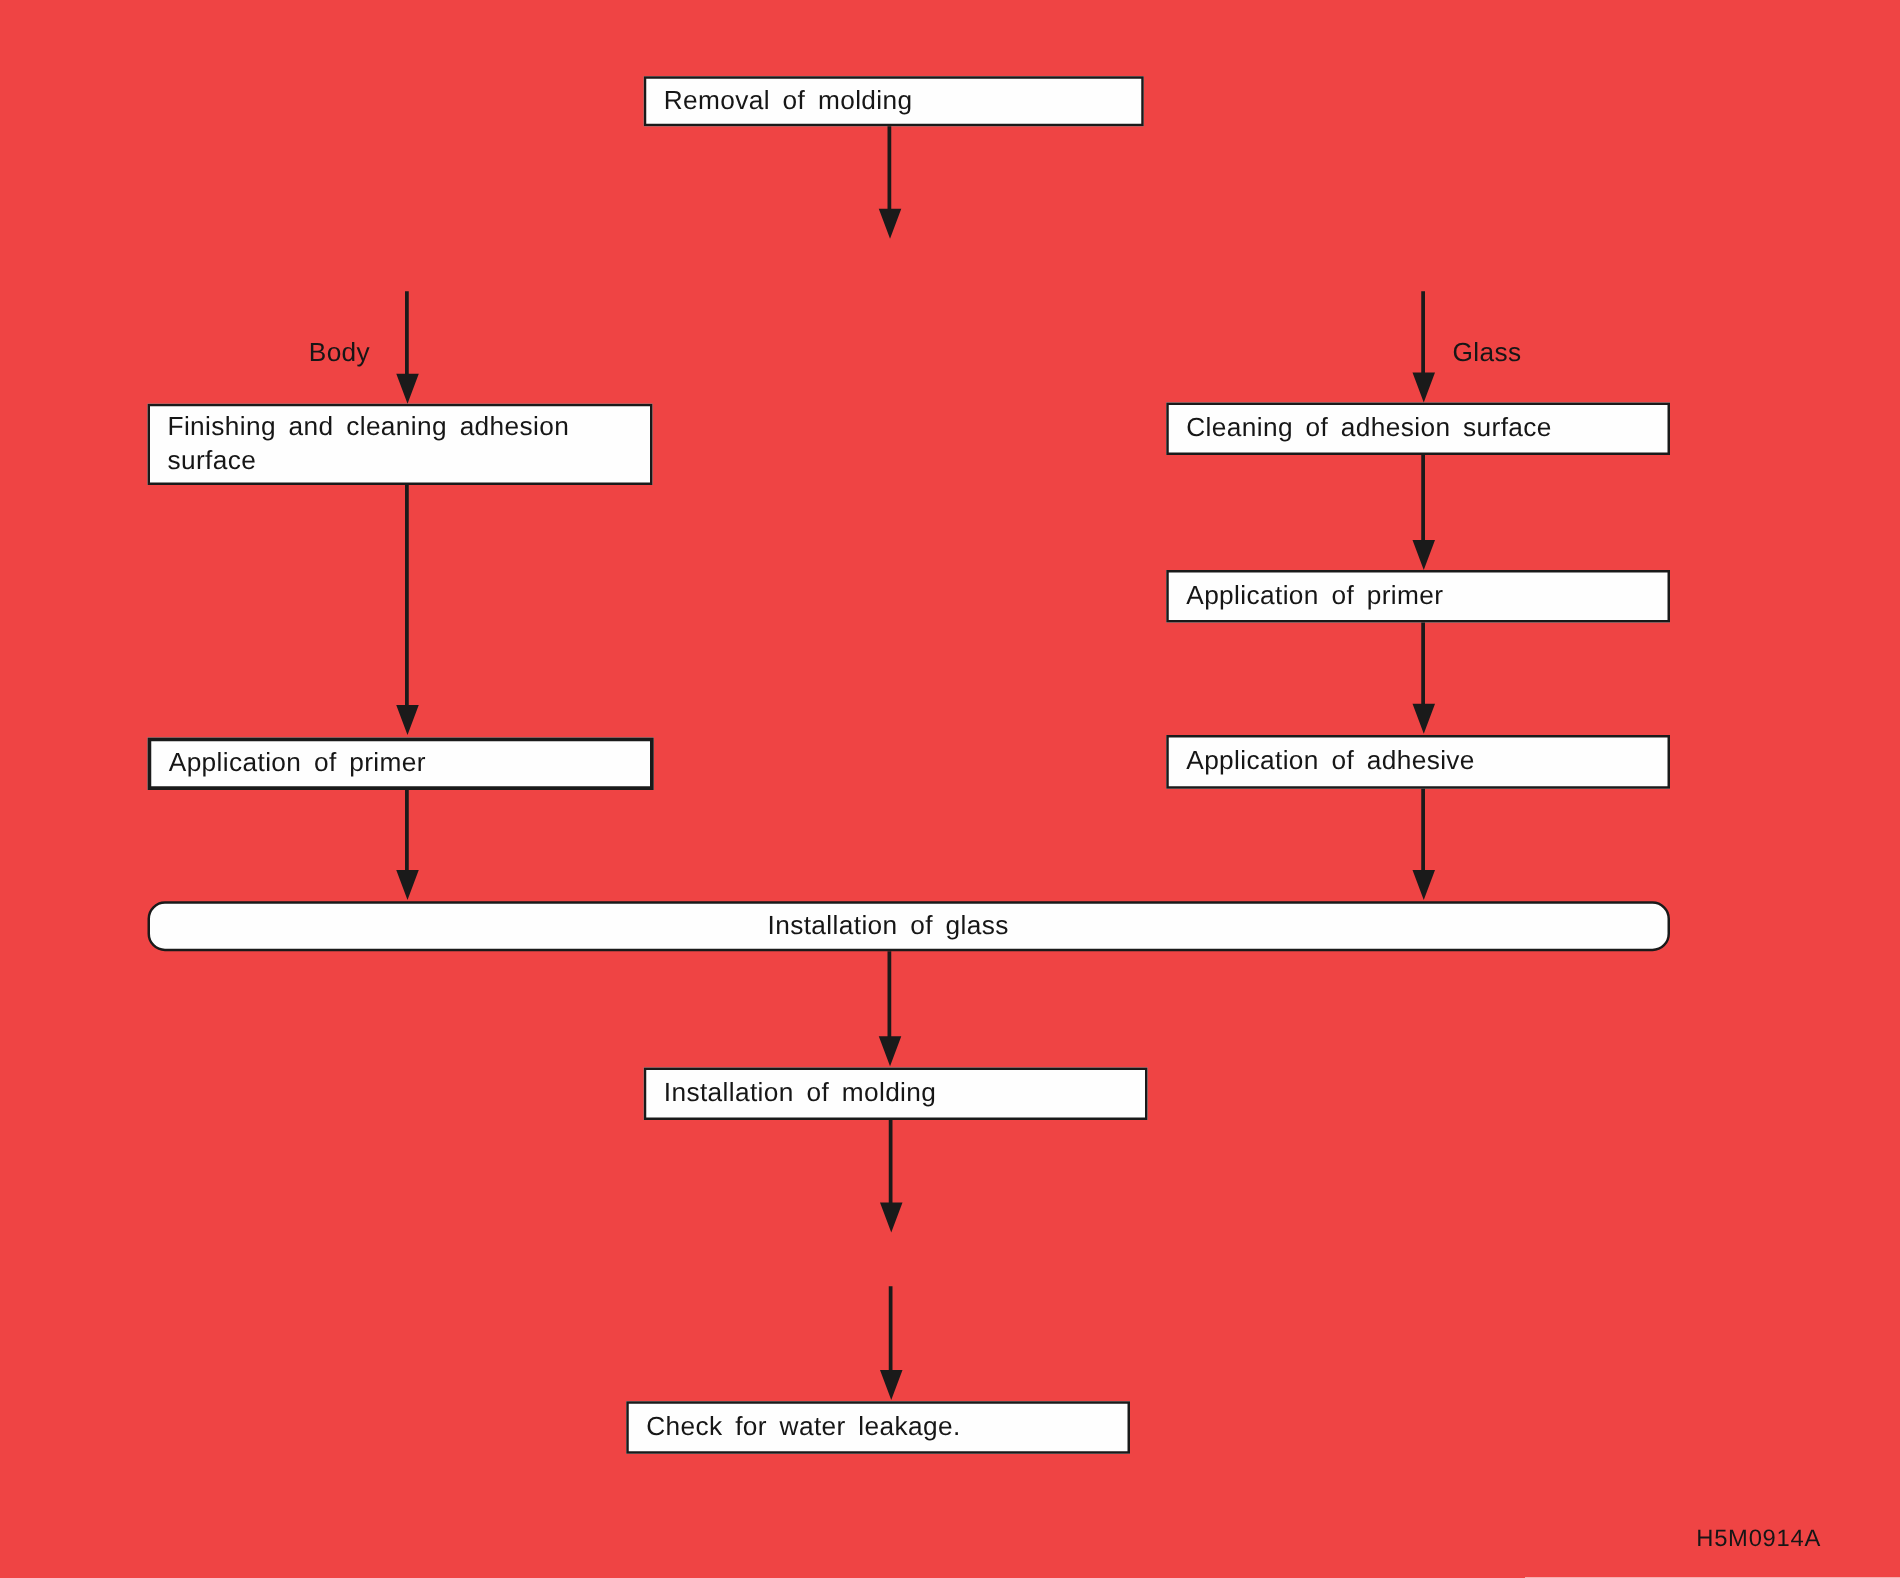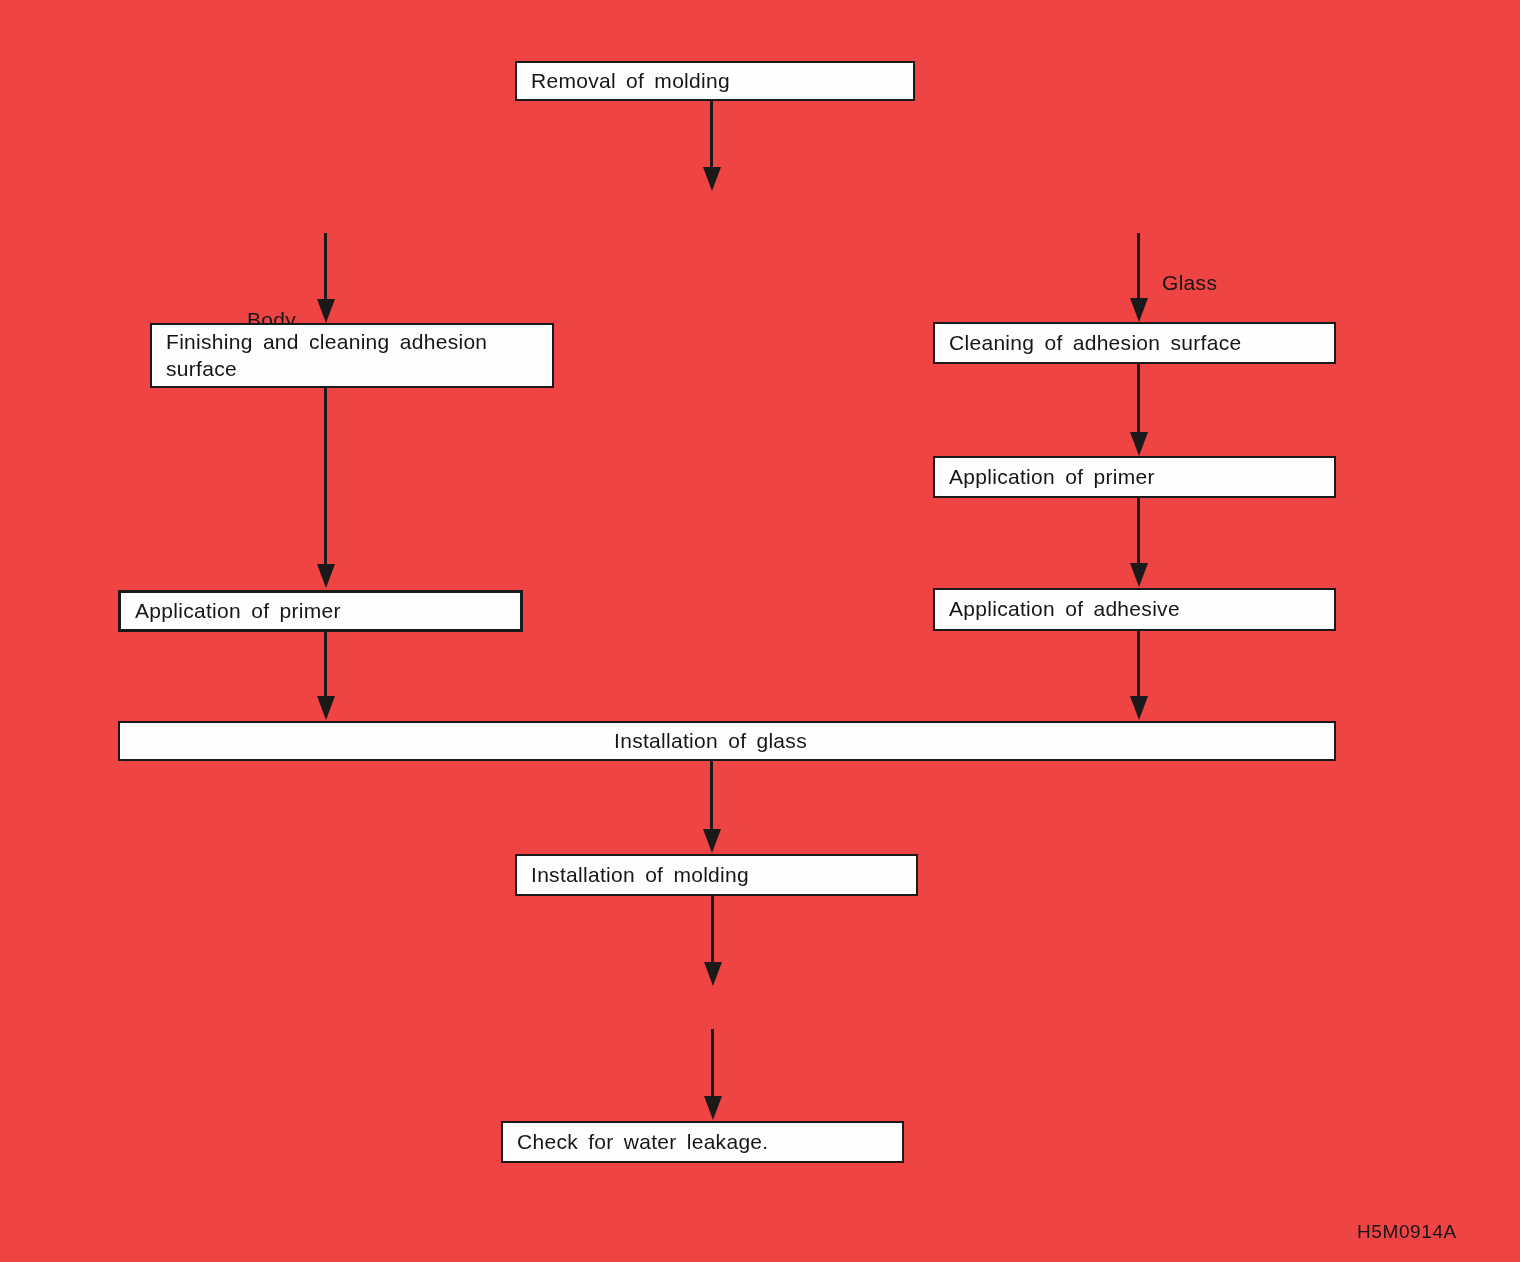--- a/index.html
+++ b/index.html
@@ -48,44 +48,44 @@
 </head>
 <body>
 
 <div class="canvas">
 
   <div class="box" style="left:515px; top:61px; width:400px; height:40px;">
     <span>Removal of molding</span>
   </div>
 
 
-  <div class="flabel" style="left:247px; top:271px;margin-top:37px;">Body</div>
+  <div class="flabel" style="left:247px; top:271px;">Body</div>
   <div class="flabel" style="left:1162px; top:271px;">Glass</div>
 
-  <div class="box" style="left:118px; top:323px; width:404px; height:65px;margin-left:32px;">
+  <div class="box" style="left:118px; top:323px; width:404px; height:65px;">
     <span>Finishing and cleaning adhesion surface</span>
   </div>
 
   <div class="box" style="left:933px; top:322px; width:403px; height:42px;">
     <span>Cleaning of adhesion surface</span>
   </div>
 
   <div class="box" style="left:933px; top:456px; width:403px; height:42px;">
     <span>Application of primer</span>
   </div>
 
   <div class="box thick" style="left:118px; top:590px; width:405px; height:42px;">
     <span>Application of primer</span>
   </div>
 
   <div class="box" style="left:933px; top:588px; width:403px; height:43px;">
     <span>Application of adhesive</span>
   </div>
 
-  <div class="box center" style="left:118px; top:721px; width:1218px; height:40px; padding-right:47px;">
+  <div class="box center" style="left:118px; top:721px; width:1218px; height:40px; padding-right:47px;border-radius:14px;">
     <span>Installation of glass</span>
   </div>
 
   <div class="box" style="left:515px; top:854px; width:403px; height:42px;">
     <span>Installation of molding</span>
   </div>
 
 
   <div class="box" style="left:501px; top:1121px; width:403px; height:42px;">
     <span>Check for water leakage.</span>

